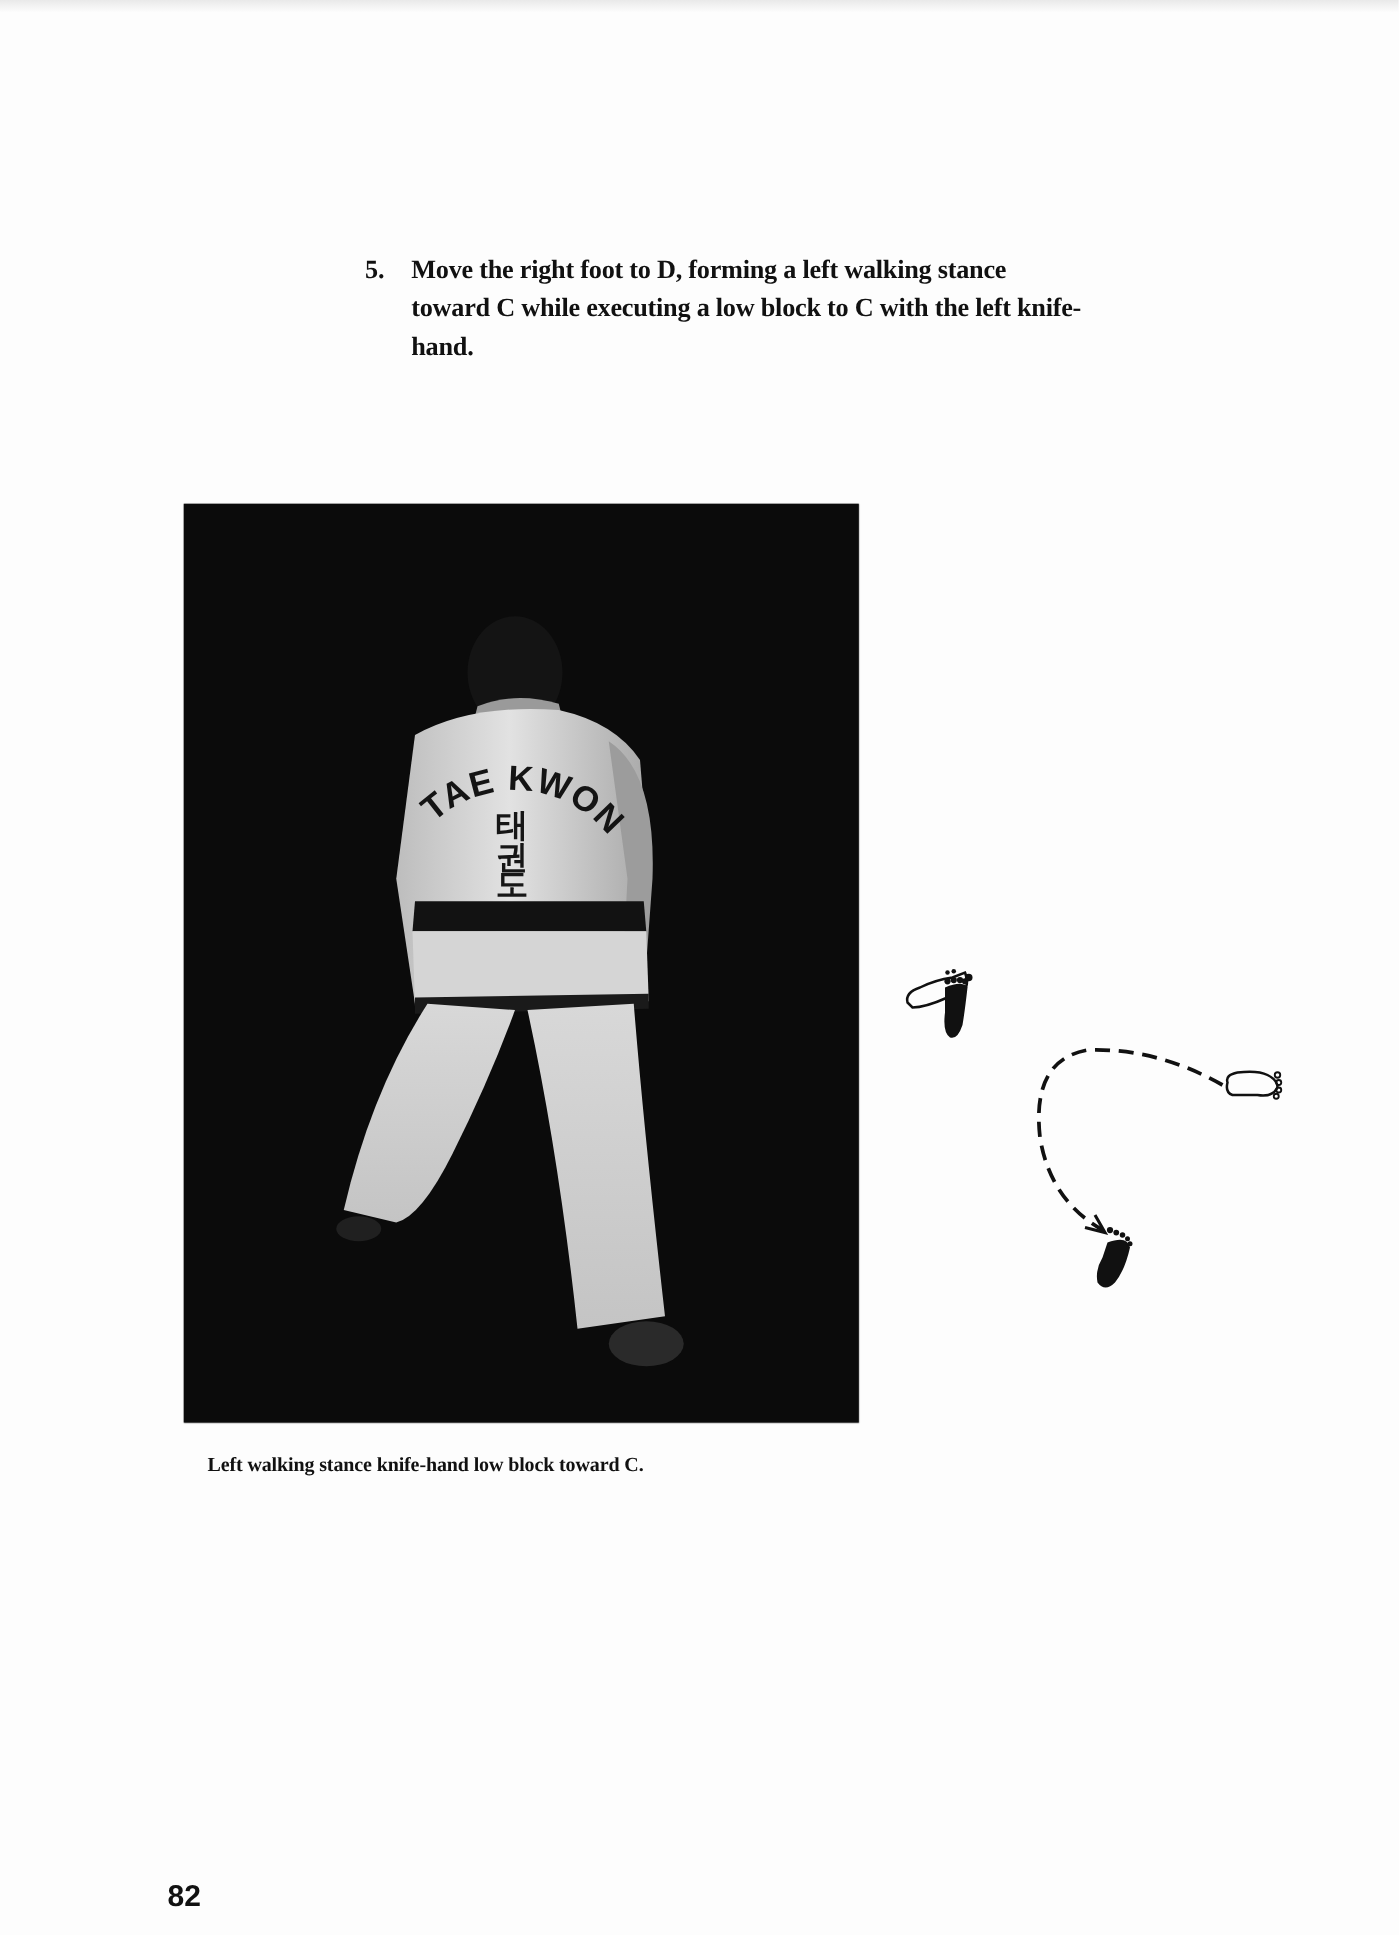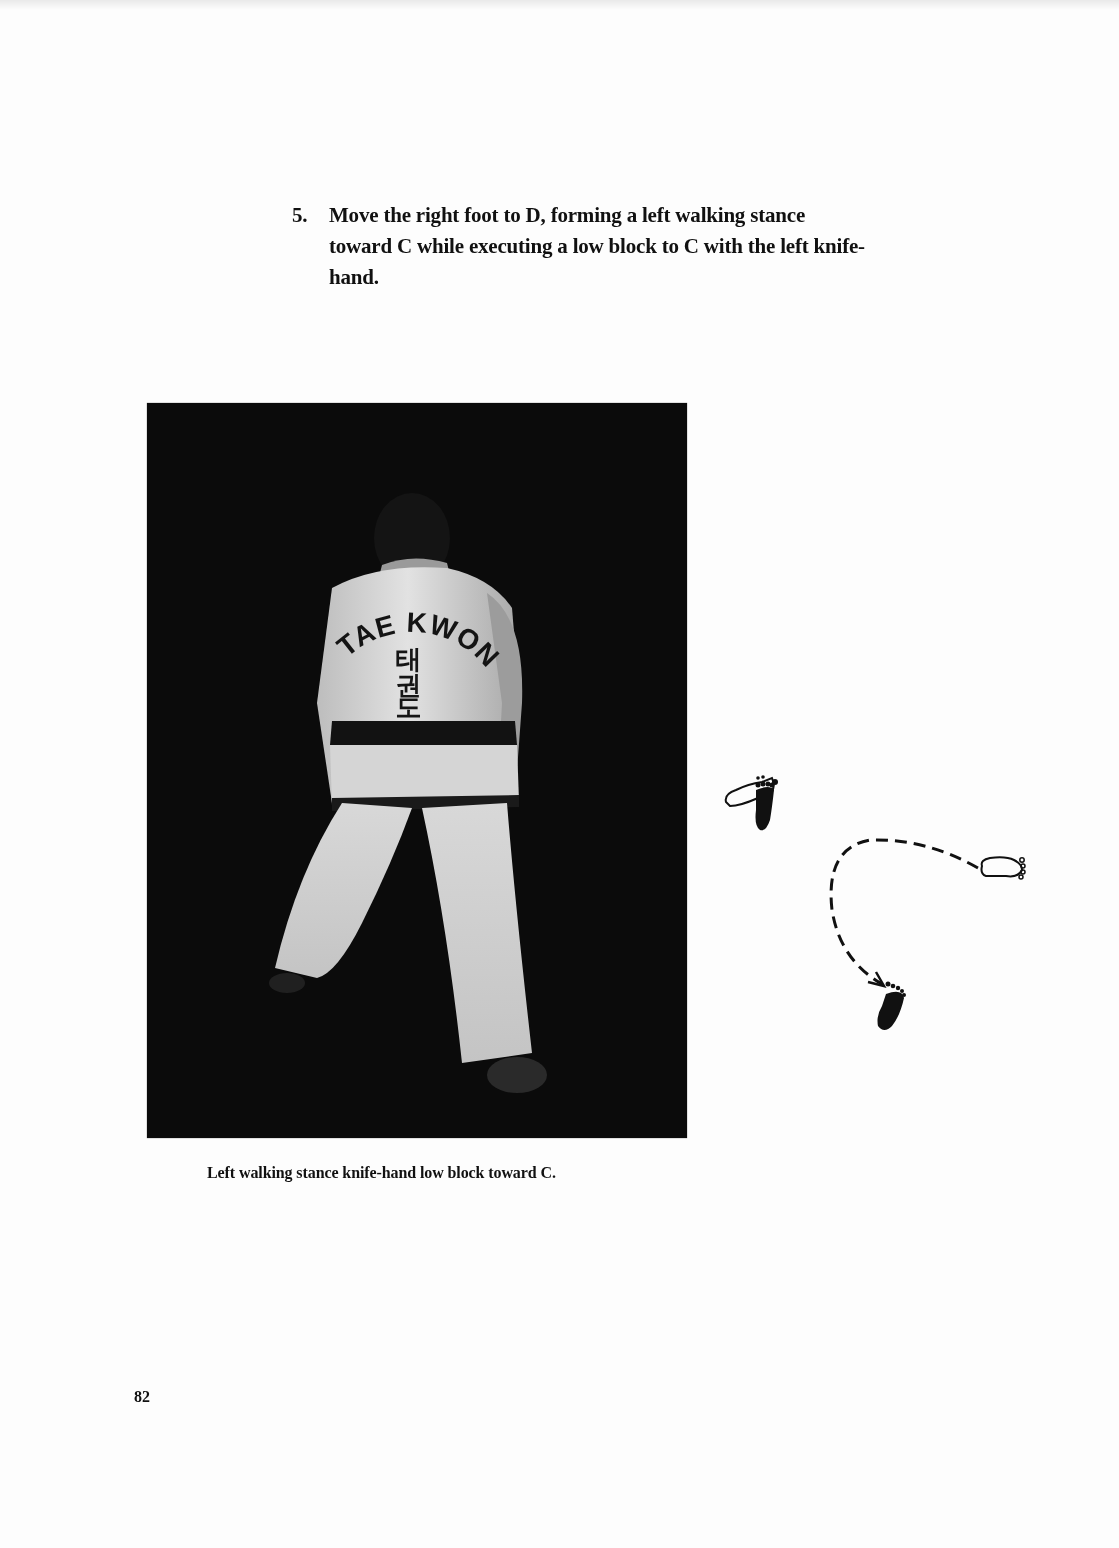--- a/index.html
+++ b/index.html
@@ -27,26 +27,26 @@
       position: absolute; left: 147px; top: 403px;
       width: 540px; height: 735px;
       background: #0b0b0b;
       overflow: hidden;
       box-shadow: 0 0 1px #555;
     }
     .photo svg { display: block; }
 
     .caption {
       position: absolute; left: 166px; top: 1164px;
-      font-weight: bold; font-size: 16px; letter-spacing: -0.1px; margin-left: 41px;
+      font-weight: bold; font-size: 16px; letter-spacing: -0.1px;
     }
     .page-number {
-      position: absolute; left: 134px; top: 1388px;
-      font-family: Liberation Serif, serif;
-      font-weight: bold; font-size: 16px;
+      position: absolute; left: 134px; top: 1504px;
+      font-family: Liberation Sans, sans-serif;
+      font-weight: bold; font-size: 24px;
     }
     .footwork {
       position: absolute; left: 710px; top: 760px;
       width: 340px; height: 290px;
     }
   </style>
 </head>
 <body>
 
 <div class="top-edge"></div>

